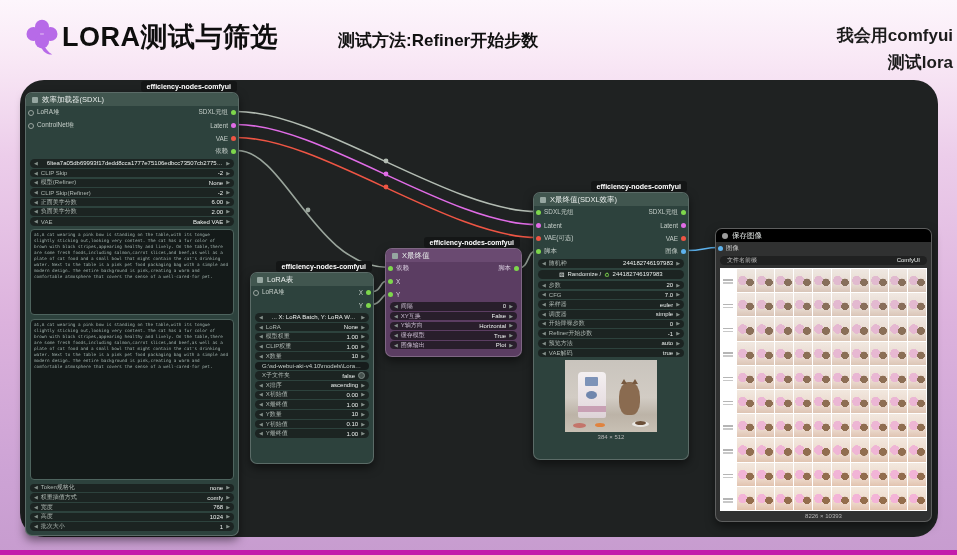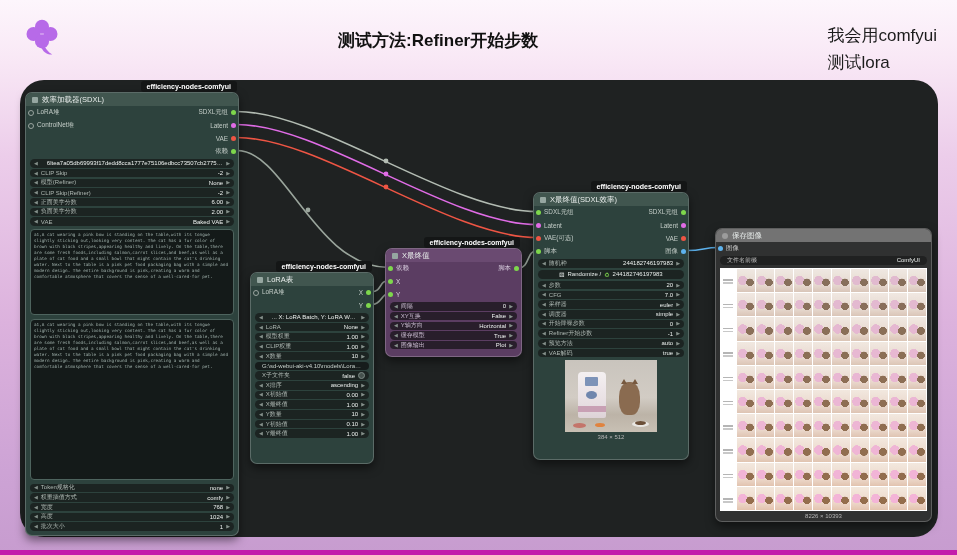--- a/index.html
+++ b/index.html
@@ -5,21 +5,21 @@
   html,body{margin:0;padding:0;}
   body{font-family:"Liberation Sans",sans-serif;}
   .page{position:relative;width:957px;height:555px;overflow:hidden;
     background:linear-gradient(180deg,#fdf6fc 0%,#f9e9f6 10%,#eccdea 28%,#dcb2dd 58%,#cda3d5 85%,#c79ccf 100%);}
   .bottom-strip{position:absolute;left:0;right:0;bottom:0;height:5px;background:#c31cab;}
 
   
   .hdr-title-wrap{position:absolute;left:24px;top:18px;display:flex;align-items:center;gap:2px;}
   .hdr-title{font-size:27px;font-weight:800;color:#0e0e0e;letter-spacing:.5px;}
   .hdr-subtitle{position:absolute;left:338px;top:29px;font-size:17px;font-weight:700;color:#111;}
-  .hdr-note{position:absolute;right:20px;top:22px;font-size:17px;color:#1c1c1c;line-height:27px;}
+  .hdr-note{position:absolute;right:4px;top:22px;text-align:right;font-size:17px;color:#1c1c1c;line-height:27px;font-weight:bold;}
 
   
   .canvas{position:absolute;left:20px;top:80px;width:918px;height:457px;background:#1f2222;border-radius:24px;}
   .wires{position:absolute;left:0;top:0;width:918px;height:457px;overflow:visible;}
 
   .badge{position:absolute;background:#141616;color:#fff;font-size:7px;font-weight:700;
     padding:2px 6px;border-radius:3px;white-space:nowrap;z-index:5;}
   .badge1{right:701px;top:1px;} .badge2{right:566px;top:181px;}
   .badge3{right:418px;top:157px;} .badge4{right:251px;top:101px;}
 
@@ -32,21 +32,21 @@
   .node1{left:5px;top:12px;width:212px;height:442px;}
   .node2{left:230px;top:192px;width:122px;height:190px;}
   .node3{left:365px;top:168px;width:135px;height:107px;}
   .node4{left:513px;top:112px;width:154px;height:266px;}
   .node5{left:695px;top:148px;width:215px;height:292px;}
 
   .nhead{flex:0 0 13px;display:flex;align-items:center;gap:4px;padding:0 6px;
     border-radius:6px 6px 0 0;font-size:7.5px;color:#e8edeb;}
   .teal .nhead{background:#41564f;}
   .purple .nhead{background:#6a4a71;}
-  .gray .nhead{background:#737373;}
+  .gray .nhead{background:#000000;}
   .sq{width:6px;height:6px;border-radius:1px;background:#96a7a1;flex:0 0 auto;}
   .gray .sq{border-radius:50%;background:#9c9c9c;}
 
   .iorow{display:flex;justify-content:space-between;align-items:center;height:13px;padding:0 3px;}
   .port{display:flex;align-items:center;gap:3px;min-width:0;}
   .plabel{font-size:6.4px;color:#c4cdc8;white-space:nowrap;}
   .purple .plabel{color:#d8cdde;}
   .gray .plabel{color:#cfcfcf;}
   .dot{width:5px;height:5px;border-radius:50%;flex:0 0 auto;}
   .port.in .dot{margin-left:-1px;}
@@ -116,20 +116,21 @@
 <div class="page">
 
   <div class="hdr-title-wrap">
     <svg width="36" height="38" viewBox="0 0 24 26">
       <circle cx="12" cy="6" r="4.8" fill="#b76ae8"></circle>
       <circle cx="6.2" cy="11" r="4.8" fill="#b76ae8"></circle>
       <circle cx="17.8" cy="11" r="4.8" fill="#b76ae8"></circle>
       <circle cx="12" cy="16" r="4.8" fill="#b76ae8"></circle>
       <path d="M13 17.5 C14.5 21.5 16.5 23.5 19 25 C15 25.2 12.5 23 11.3 19.5 Z" fill="#b76ae8"></path>
     </svg>
+    <span class="hdr-title">LORA测试与筛选</span>
   </div>
   <div class="hdr-subtitle">测试方法:Refiner开始步数</div>
   <div class="hdr-note">
     <div>我会用comfyui</div>
     <div>测试lora</div>
   </div>
 
   <div class="canvas">
     <svg class="wires" viewBox="0 0 918 457">
         <path d="M217,31.5 C300,31.5 430,131.5 517,131.5" stroke="#b3bcb3" stroke-width="1.6" fill="none"></path>

